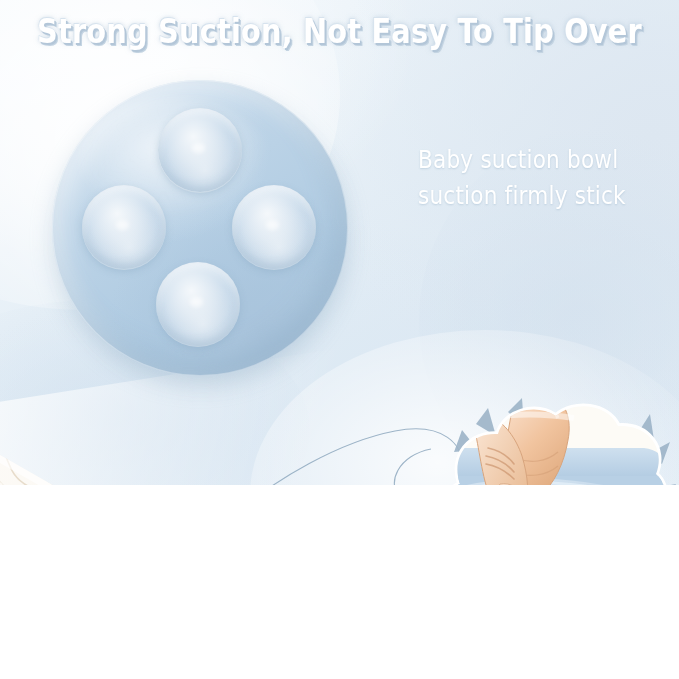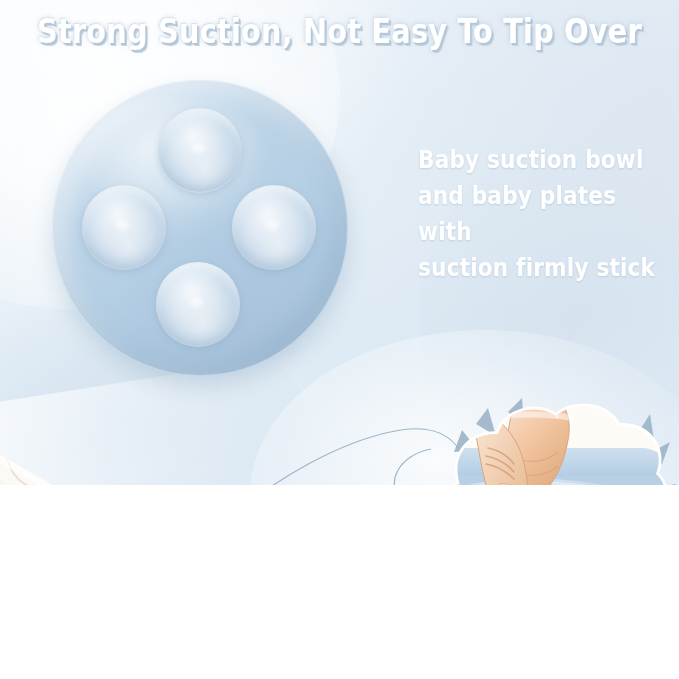--- a/index.html
+++ b/index.html
@@ -50,21 +50,21 @@
        1.6px 1.6px 0 #b3c6d8,
        2.6px 2.6px 0 #c4d4e2,
       -0.6px -0.6px 0 #d7e3ee,
        0 0 5px rgba(150,175,198,.55);
   }
 
   
   #bodycopy{
     position:absolute;left:418px;top:142px;width:252px;
     font-family:"DejaVu Sans Condensed","Liberation Sans Narrow","Liberation Sans",sans-serif;
-    font-weight:700;
+    font-weight:400;
     font-size:24px;
     line-height:36px;
     color:#ffffff;
     letter-spacing:.2px;
     text-shadow:0 1px 2px rgba(140,168,192,.38);
   }
   #bodycopy .ln{display:block;}
 
   
   #plate-wrap{position:absolute;left:52px;top:80px;width:298px;height:298px;}
@@ -135,21 +135,20 @@
   <div class="blob blob-a"></div>
   <div class="blob blob-d"></div>
   <div class="blob blob-c"></div>
   <div class="blob blob-b"></div>
   <div class="sweep"></div>
 
   <div id="headline">Strong Suction, Not Easy To Tip Over</div>
 
   <div id="bodycopy">
     <span class="ln">Baby suction bowl</span>
-    <span class="ln">and baby plates with</span>
     <span class="ln">suction firmly stick</span>
   </div>
 
   <div id="plate-wrap">
     <div id="plate-shadow"></div>
     <div id="plate"></div>
     <div id="plate-rim"></div>
     <div id="plate-gloss"></div>
     <div class="cup" id="cup-top"></div>
     <div class="cup" id="cup-left"></div>

